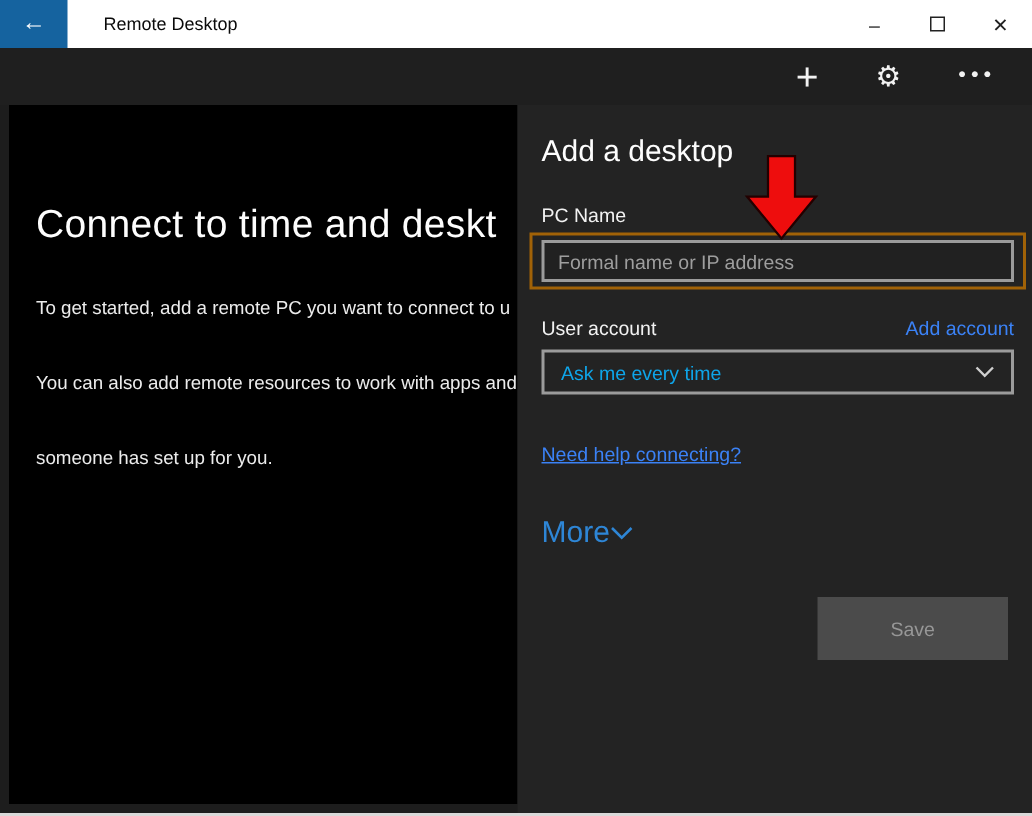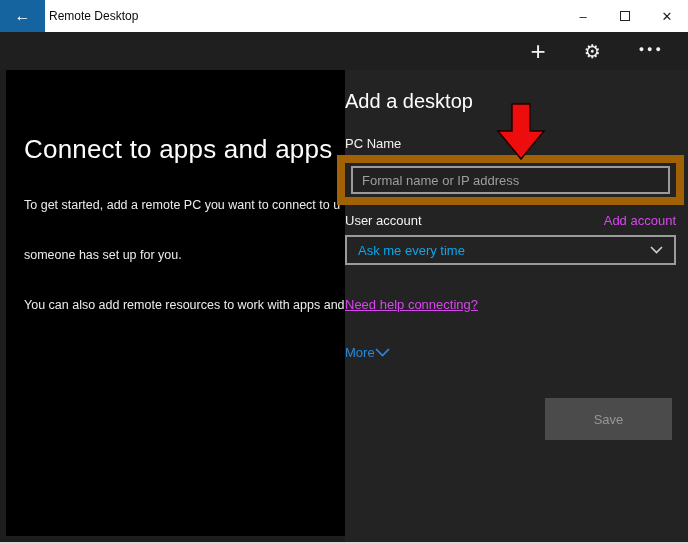--- a/index.html
+++ b/index.html
@@ -14,21 +14,21 @@
   
   .titlebar {
     position:absolute; top:0; left:0; right:0; height:32px;
     background:#ffffff; display:flex; align-items:stretch;
   }
   .back-btn {
     width:45px; display:flex; align-items:center; justify-content:center;
     background:#15639f; color:#fff; font-size:16px; cursor:pointer;
   }
   .app-title {
-    display:flex; align-items:center; padding-left:4px;
+    display:flex; align-items:center; padding-left:24px;
     font-size:12px; color:#0a0a0a;
   }
   .win-controls { margin-left:auto; display:flex; }
   .win-btn {
     width:42px; display:flex; align-items:center; justify-content:center;
     color:#222; font-size:13px; cursor:pointer;
   }
   .max-glyph { width:10px; height:10px; border:1px solid #222; display:inline-block; }
   
   .cmdbar {
@@ -47,50 +47,50 @@
   }
   .main-heading {
     font-size:26px; font-weight:300; color:#fdfdfd; white-space:nowrap;
     letter-spacing:.2px;
   }
   .main-body { margin-top:17px; font-size:12.5px; line-height:1.5; color:#ececec; }
   .main-body div { white-space:nowrap;margin-top:31px; }
   
   .panel {
     position:absolute; left:345px; top:70px; right:0; bottom:0;
-    background:#232323; padding:20px 12px 0 0; color:#fff;
+    background:#232323; padding:20px 12px 0 16px; color:#fff;
   }
   .panel-title { font-size:20px; font-weight:300; color:#fdfdfd; }
   .field-label { font-size:13px; color:#f2f2f2; margin-top:23px; }
   .pcname-highlight {
-    border:8px solid #a16207; margin:4px -8px 0 -8px; padding:3px 6px;
+    border:2px solid #a16207; margin:4px -8px 0 -8px; padding:3px 6px;
   }
   .text-input {
     width:100%; height:28px; background:#212121;
     border:2px solid #9b9b9b; color:#e8e8e8; font-size:13px;
     padding:0 9px; font-family:"Liberation Sans", sans-serif; outline:none;
   }
   .text-input::placeholder { color:#9e9e9e; opacity:1; }
   .ua-row {
-    margin-top:8px; display:flex; align-items:baseline; justify-content:space-between;
+    margin-top:18px; display:flex; align-items:baseline; justify-content:space-between;
   }
   .ua-label { font-size:13px; color:#f2f2f2; }
-  .link { color:#d946ef; font-size:13px; text-decoration:none; cursor:pointer; }
+  .link { color:#3b82f6; font-size:13px; text-decoration:none; cursor:pointer; }
   .dropdown {
     margin-top:7px; height:30px; border:2px solid #9b9b9b; background:#232323;
     display:flex; align-items:center; justify-content:space-between;
     padding:0 11px; cursor:pointer;
   }
   .dropdown-value { font-size:13px; color:#0ea5e9; }
   .help-link {
     display:inline-block; margin-top:32px; text-decoration:underline;
   }
   .more-row {
     margin-top:32px; display:flex; align-items:center; 
-    color:#2e86d6; font-size:13px; cursor:pointer; width:max-content;
+    color:#2e86d6; font-size:20px; cursor:pointer; width:max-content;
   }
   .save-btn {
     position:absolute; right:16px; top:328px; width:127px; height:42px;
     background:#4b4b4b; color:#979797; border:none; font-size:13px;
     font-family:"Liberation Sans", sans-serif; cursor:pointer;
   }
   
   .red-arrow { position:absolute; left:148px; top:33px; pointer-events:none; }
 </style>
 </head>
@@ -114,25 +114,25 @@
   </div>
 </div>
 
 <div class="cmdbar">
   <span class="cmd-icon add-glyph">+</span>
   <span class="cmd-icon gear-glyph">⚙</span>
   <span class="cmd-icon more-glyph">●●●</span>
 </div>
 
 <div class="left-content">
-  <div class="main-heading">Connect to apps and apps</div>
+  <div class="main-heading">Connect to time and deskt</div>
   <div class="main-body">
     <div>To get started, add a remote PC you want to connect to u</div>
+    <div>You can also add remote resources to work with apps and</div>
     <div>someone has set up for you.</div>
-    <div>You can also add remote resources to work with apps and</div>
   </div>
 </div>
 
 <div class="panel">
   <div class="panel-title">Add a desktop</div>
 
   <div class="field-label">PC Name</div>
   <div class="pcname-highlight">
     <input class="text-input" type="text" placeholder="Formal name or IP address" style="">
   </div>

